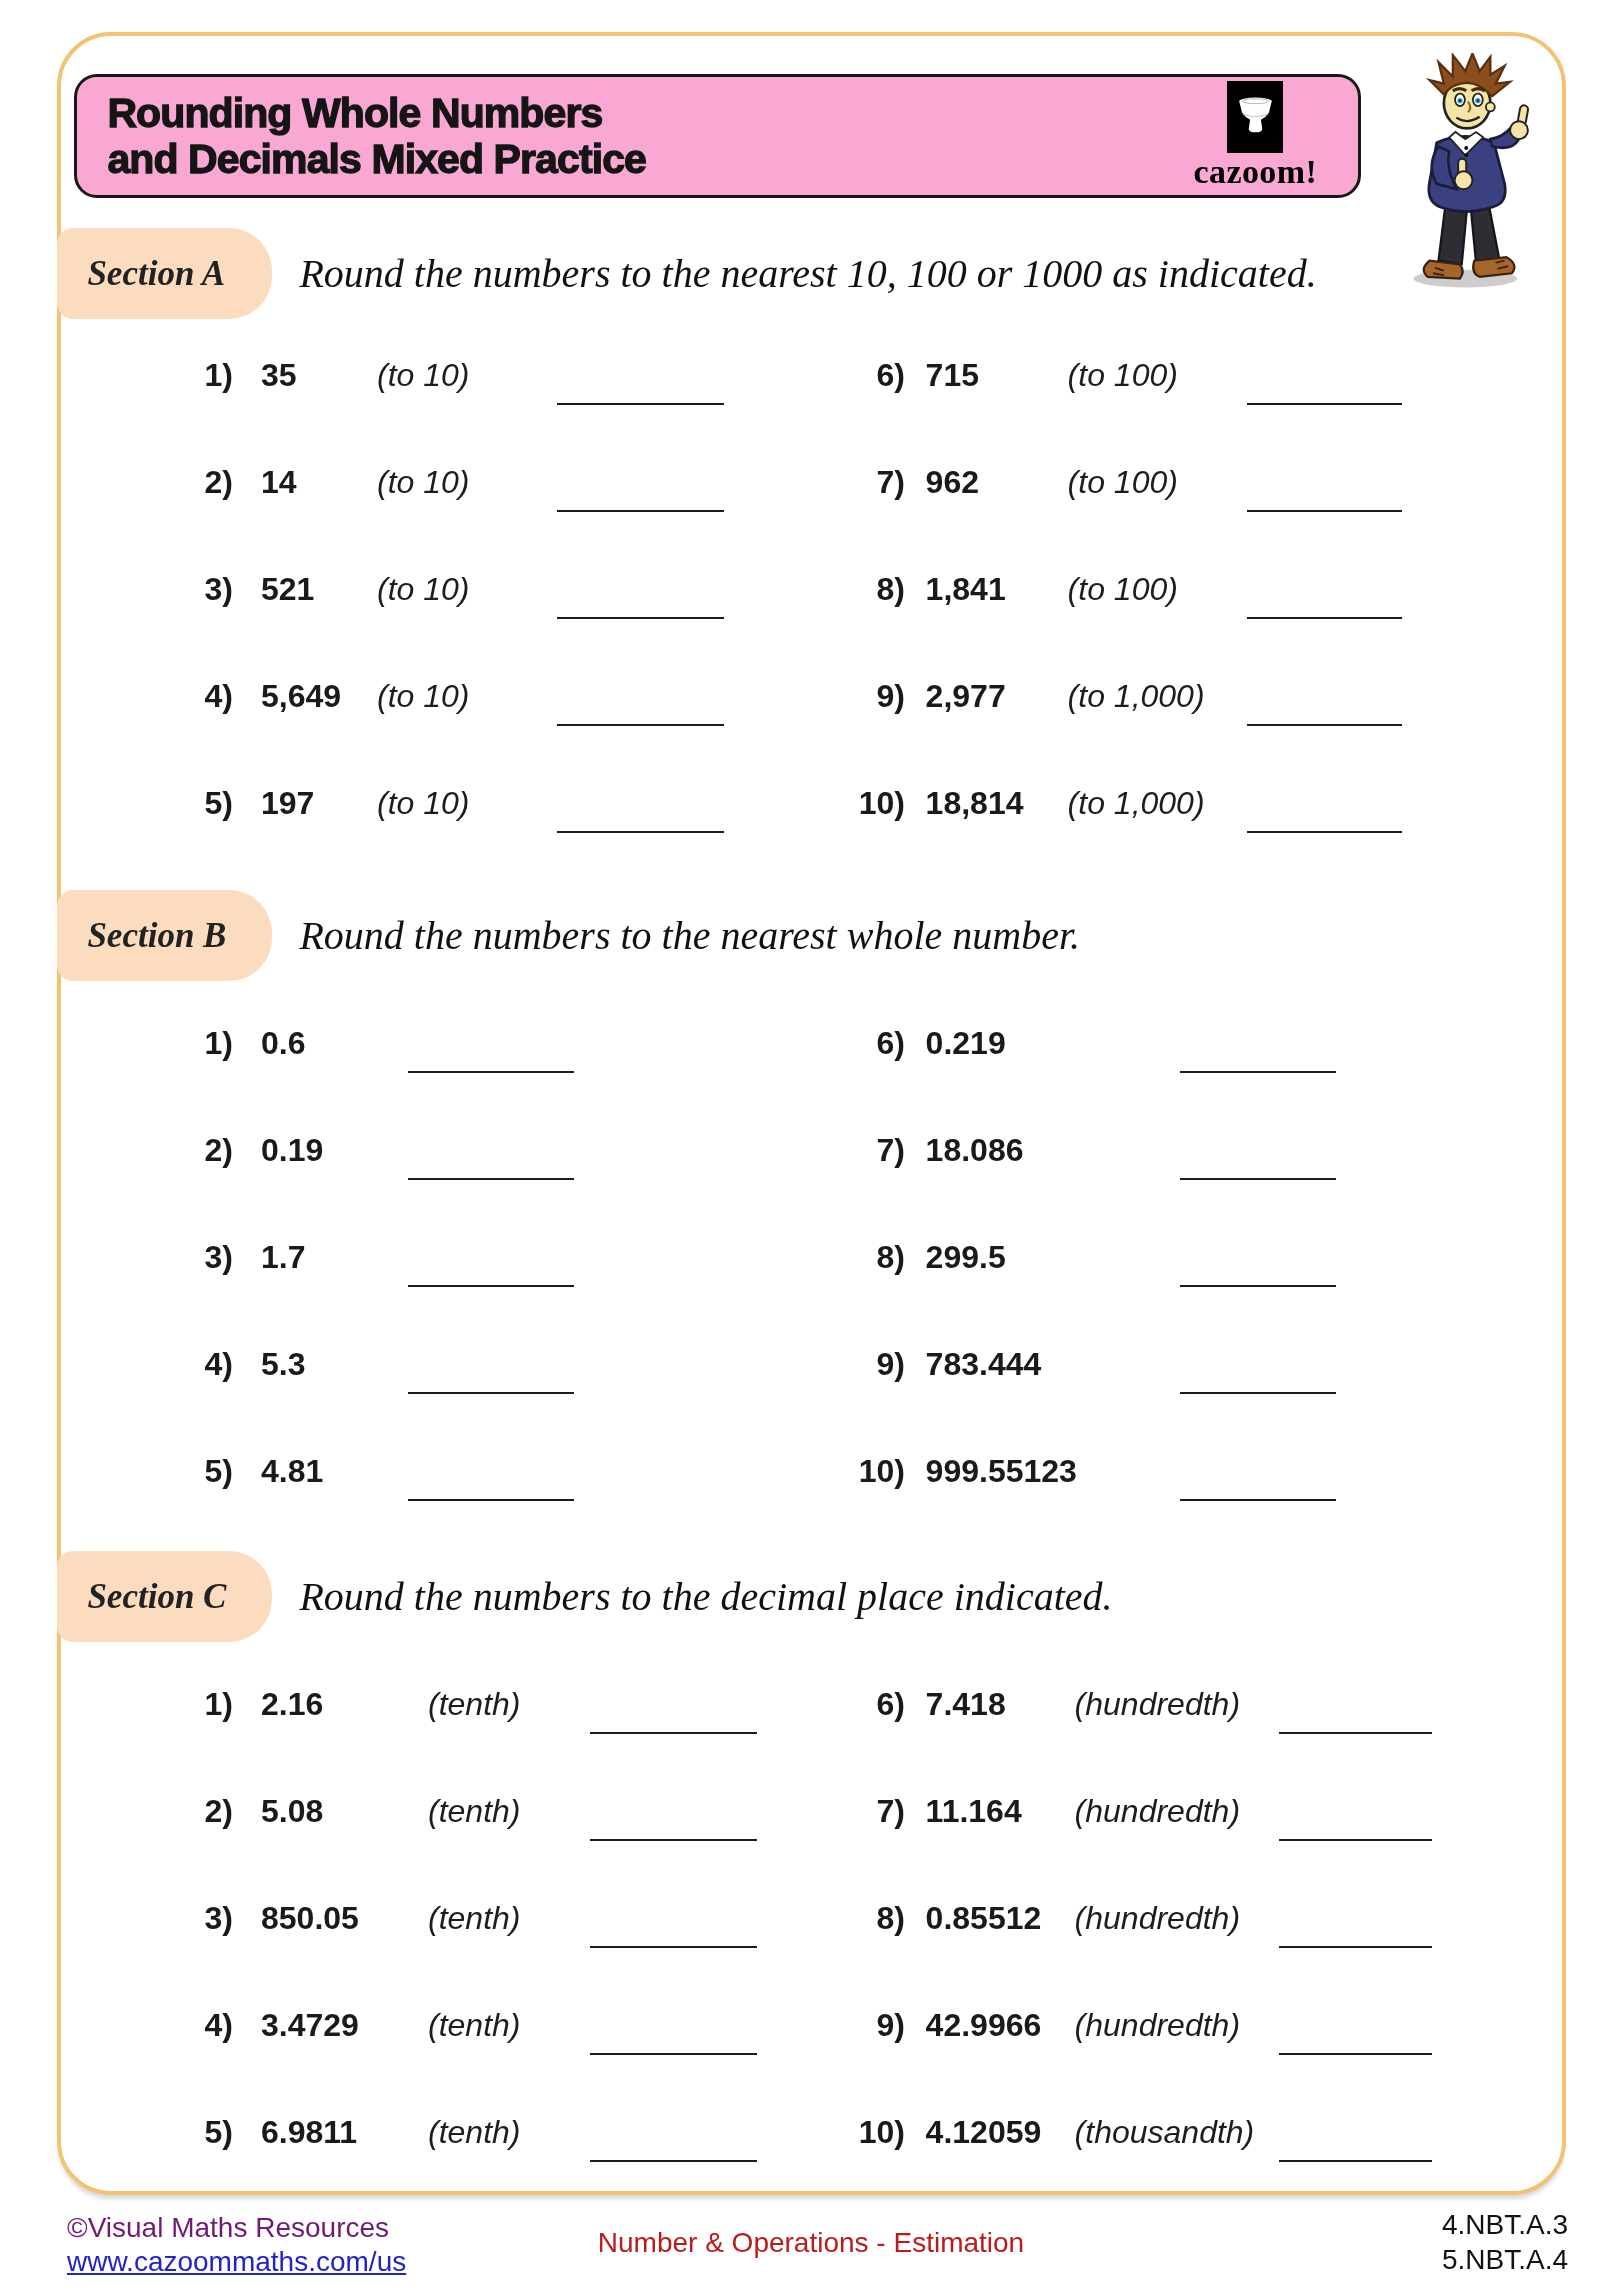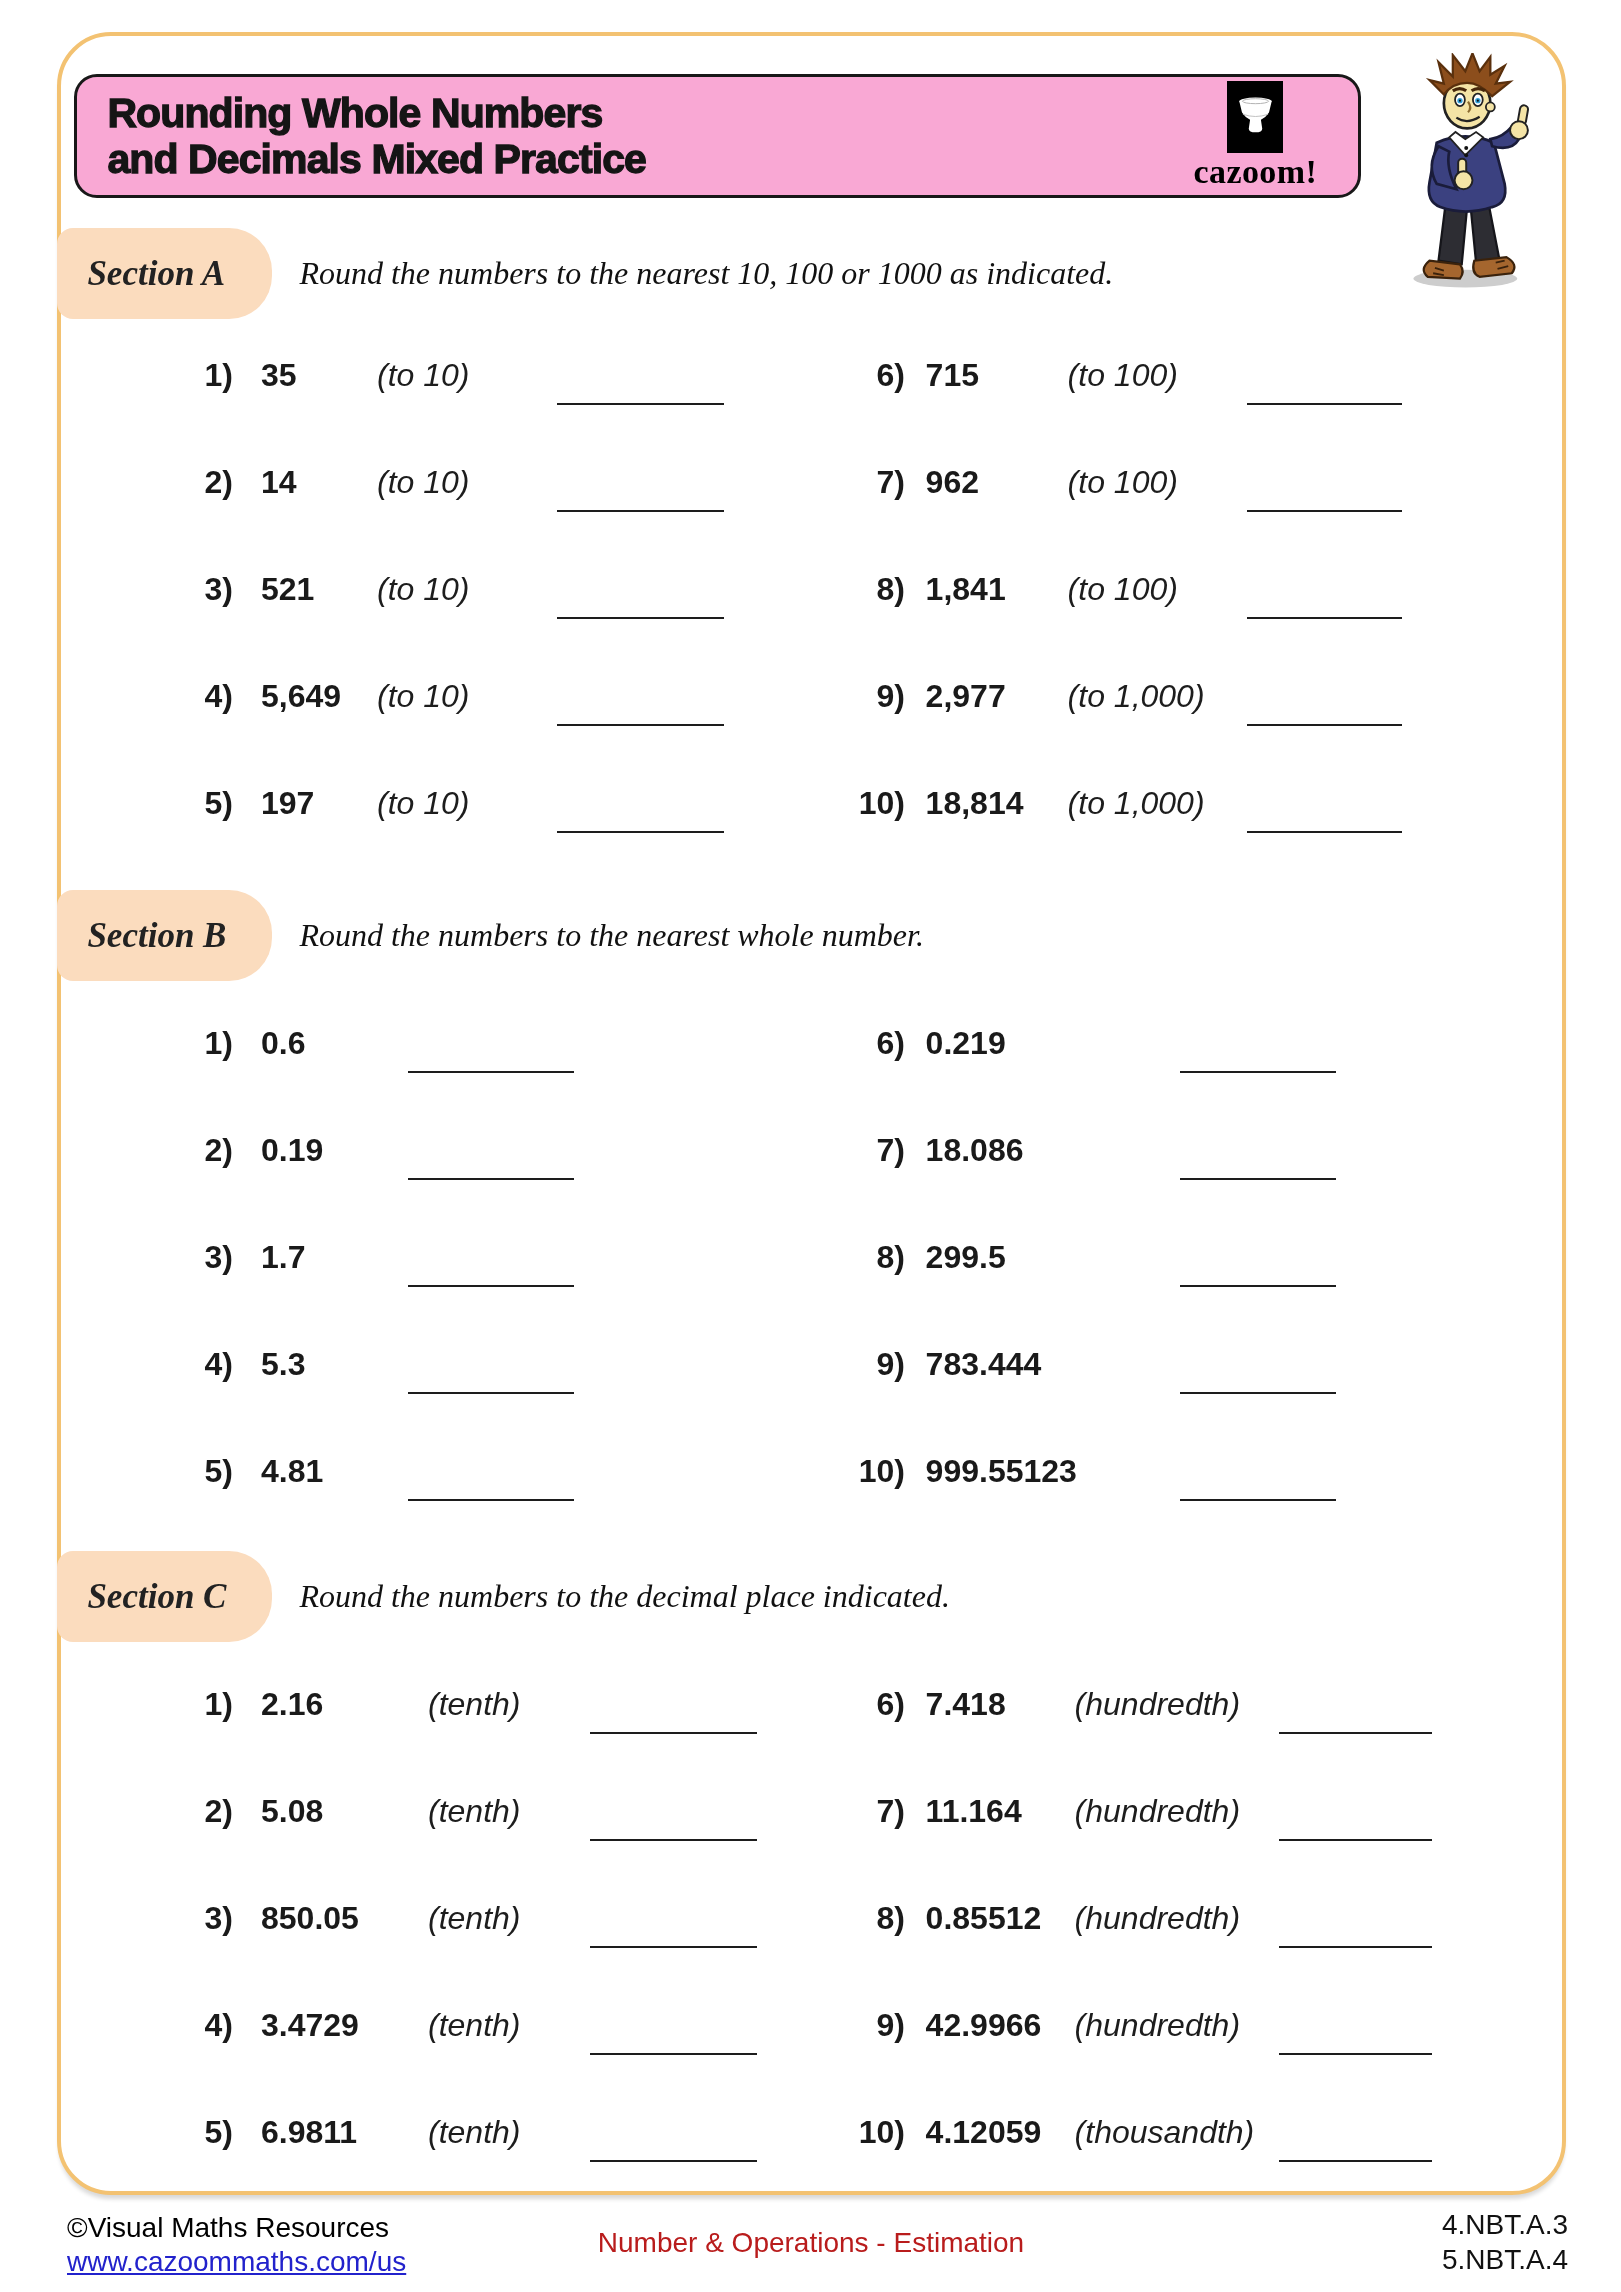--- a/index.html
+++ b/index.html
@@ -24,21 +24,21 @@
   .mascot{position:absolute;left:1331px;top:17px;width:152px;height:242px;}
 
   
   .section-head{position:absolute;left:-3.6px;height:91px;display:flex;align-items:center;}
   #secA{top:192px;} #secB{top:854px;} #secC{top:1515px;}
   .pill{width:215px;height:91px;background:#FBDCBE;border-radius:16px 43px 43px 16px;
     display:flex;align-items:center;box-sizing:border-box;padding-left:30px;
     font-family:"Liberation Serif",serif;font-style:italic;font-weight:bold;
     font-size:35px;color:#222;}
   .instruction{margin-left:27px;font-family:"Liberation Serif",serif;font-style:italic;
-    font-size:32px;color:#111;}
+    font-size:40px;color:#111;}
 
   
   .items{position:absolute;}
   #iA1{left:65px;top:286px;}  #iA2{left:737px;top:286px;}
   #iB1{left:65px;top:954px;} #iB2{left:737px;top:954px;}
   #iC1{left:65px;top:1615px;} #iC2{left:737px;top:1615px;}
   .item-row{height:107px;display:flex;align-items:center;font-size:32px;}
   .num{width:107px;text-align:right;font-weight:bold;flex:none;}
   .val{font-weight:bold;flex:none;}
   .qual{font-style:italic;color:#1d1d1d;flex:none;}
@@ -46,21 +46,21 @@
   #iA1 .num,#iB1 .num,#iC1 .num{margin-right:28px;}
   #iA2 .num,#iB2 .num,#iC2 .num{margin-right:20.6px;}
   #iA1 .val{width:116px;} #iA1 .qual{width:180px;} #iA1 .ans{width:167px;}
   #iA2 .val{width:142px;} #iA2 .qual{width:179px;} #iA2 .ans{width:155px;}
   #iB1 .val{width:147px;} #iB1 .ans{width:166px;}
   #iB2 .val{width:254px;} #iB2 .ans{width:156px;}
   #iC1 .val{width:167px;} #iC1 .qual{width:162px;} #iC1 .ans{width:167px;}
   #iC2 .val{width:149px;} #iC2 .qual{width:204px;} #iC2 .ans{width:153px;}
 
   
-  .f-copy{position:absolute;left:67px;top:2212px;font-size:28px;color:#000000;}
+  .f-copy{position:absolute;left:67px;top:2212px;font-size:28px;color:#701a75;}
   .f-url{position:absolute;left:67px;top:2246px;font-size:28px;color:#2222CC;text-decoration:underline;cursor:pointer;}
   .f-center{position:absolute;left:0;top:2227px;width:1622px;text-align:center;font-size:28px;color:#b91c1c;}
   .f-code{position:absolute;right:54px;text-align:right;font-size:28px;color:#111;}
   #code1{top:2209px;} #code2{top:2244px;}
 </style>
 </head>
 <body>
 
 <div class="page-box">
 

